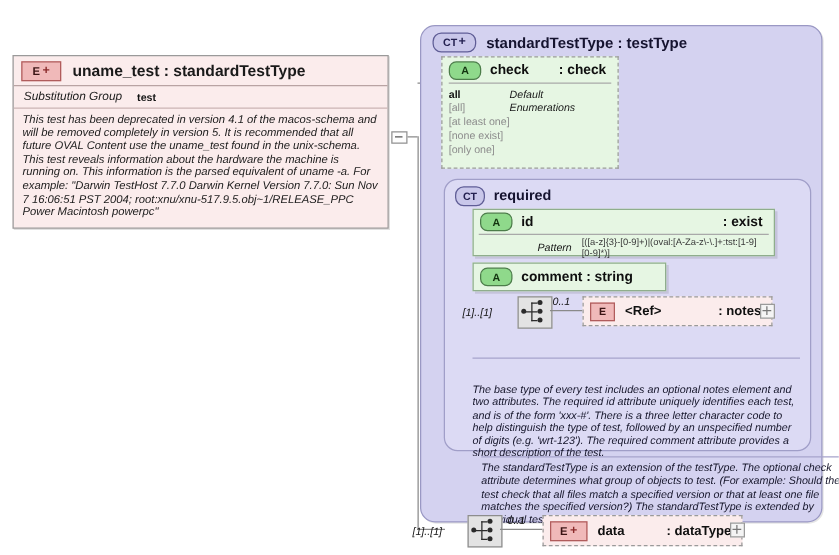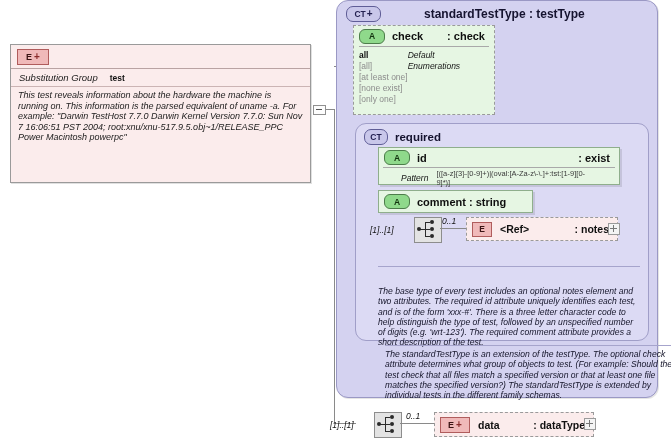--- a/index.html
+++ b/index.html
@@ -52,35 +52,35 @@
   #toggle-left{
     position:absolute;left:313px;top:105px;width:11px;height:8px;
     border:1px solid #909090;background:#fdfdfd;
   }
   #toggle-left:after{
     content:"";position:absolute;left:2px;top:3px;width:6px;height:1px;background:#555;
   }
 
   
   #ct-outer{
-    left:336px;top:0;width:320px;height:396px;
+    left:336px;top:20px;width:320px;height:396px;
     background:#d4d2f0;border:1px solid #9a98c4;border-radius:12px;
     box-shadow:1px 1px 0 rgba(0,0,0,.10);
   }
   #ct-outer-head{
     position:absolute;left:9px;top:5px;display:flex;align-items:center;gap:8px;
   }
   .tag-ct{
     display:inline-flex;align-items:center;justify-content:center;gap:1px;
     width:33px;height:14px;background:#c9c7ea;border:1px solid #5f5d96;
     border-radius:7px;font-size:8.5px;font-weight:bold;color:#232050;
   }
   .tag-ct .plus{font-size:10px;line-height:8px;color:#232050;}
   .tag-ct.nop{width:22px;}
-  #ct-outer-title{font-size:12px;font-weight:bold;color:#15132f;margin-left:35px;}
+  #ct-outer-title{font-size:12px;font-weight:bold;color:#15132f;}
 
   
   #check-box{
     position:absolute;left:16px;top:24px;width:140px;height:88px;
     background:#e6f6e3;border:1px dashed #9a9a9a;
   }
   #check-head{
     height:20px;display:flex;align-items:center;gap:7px;padding:0 5px;
   }
   .tag-a{
@@ -106,21 +106,21 @@
   #ct-inner-title{font-size:11.5px;font-weight:bold;color:#15132f;}
 
   
   #id-box{
     position:absolute;left:22px;top:23px;width:240px;height:36px;
     background:#e6f6e3;border:1px solid #8fae8c;
     box-shadow:2px 2px 0 rgba(0,0,0,.10);
   }
   #id-head{height:19px;display:flex;align-items:center;gap:7px;padding:0 5px;}
   #id-sep{height:1px;background:#a9a9a9;margin:0 4px;}
-  #id-pattern{display:flex;align-items:center;gap:8px;padding:1px 22px;}
+  #id-pattern{display:flex;align-items:center;gap:8px;padding:1px 8px;margin-left:43px;}
   #pattern-label{font-size:8.5px;font-style:italic;color:#131313;}
   #pattern-value{font-size:7.5px;color:#3a3a3a;font-family:"Liberation Sans",sans-serif;}
 
   
   #comment-box{
     position:absolute;left:22px;top:66px;width:143px;height:21px;
     background:#e6f6e3;border:1px solid #8fae8c;
     box-shadow:2px 2px 0 rgba(0,0,0,.10);
     display:flex;align-items:center;gap:7px;padding:0 5px;
   }
@@ -192,26 +192,28 @@
   <div class="line hline" style="left:354px;top:237px;width:16px;"></div>
 
   <div class="line hline" style="left:334px;top:423px;width:22px;"></div>
 
   <div id="elem-box" class="abs">
     <div id="elem-head">
       <span class="tag tag-e">
         <span>E</span>
           <span class="plus">+</span>
       </span>
+      <span id="elem-title">uname_test : standardTestType</span>
     </div>
     <div id="subst-row">
       <span id="subst-label">Substitution Group</span>
       <span id="subst-value">test</span>
     </div>
     <div id="elem-doc">
+      <p>This test has been deprecated in version 4.1 of the macos-schema and will be removed completely in version 5.  It is recommended that all future OVAL Content use the uname_test found in the unix-schema.</p>
       <p>This test reveals information about the hardware the machine is running on.  This information is the parsed equivalent of uname -a.  For example: "Darwin TestHost 7.7.0 Darwin Kernel Version 7.7.0: Sun Nov  7 16:06:51 PST 2004; root:xnu/xnu-517.9.5.obj~1/RELEASE_PPC  Power Macintosh powerpc"</p>
     </div>
   </div>
 
   <div id="toggle-left"></div>
 
   <div id="ct-outer" class="abs">
     <div id="ct-outer-head">
       <span class="tag-ct">
         <span>CT</span>

